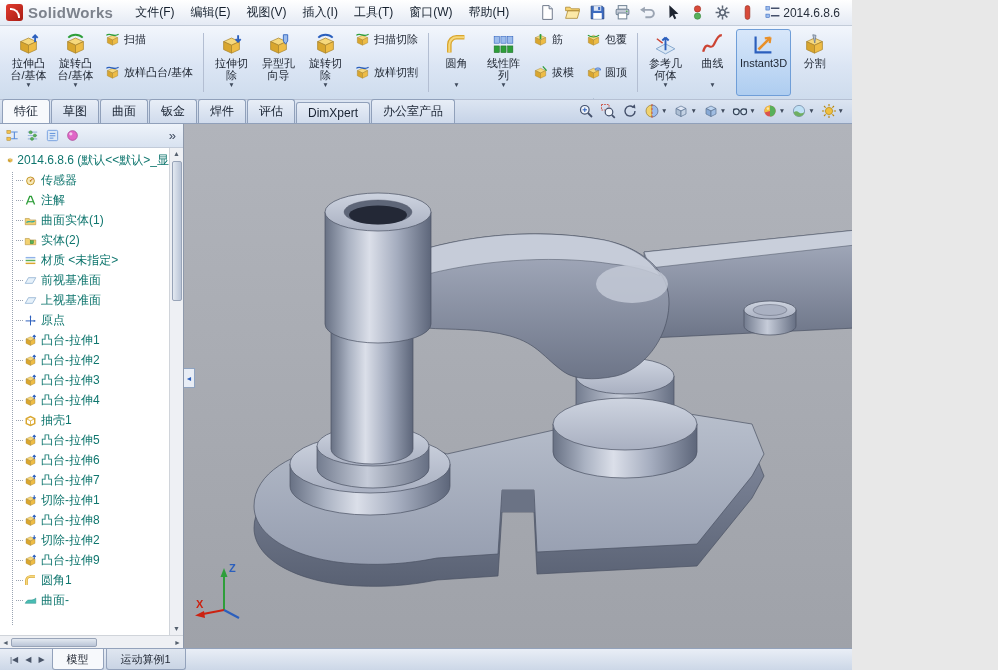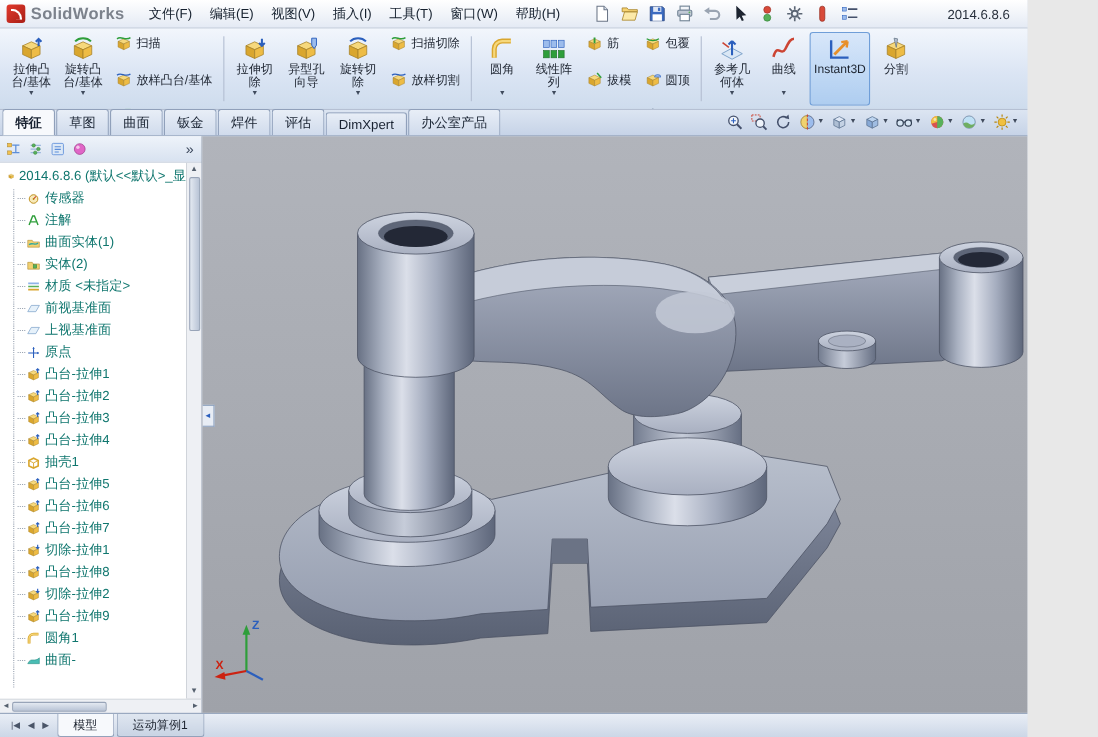--- a/index.html
+++ b/index.html
@@ -1,18 +1,18 @@
 <!DOCTYPE html>
 <html><head>
 <meta charset="utf-8">
 <style>
   *{margin:0;padding:0;box-sizing:border-box}
   html,body{width:998px;height:670px;overflow:hidden}
   body{font-family:"Liberation Sans",sans-serif;font-size:12px;background:#e8e8e8;color:#1d2430}
-  .window{width:934px;height:670px;display:flex;flex-direction:column;background:#dfe6f0}
+  .window{width:852px;height:670px;display:flex;flex-direction:column;background:#dfe6f0}
 
   
   .menubar{height:26px;display:flex;align-items:center;background:linear-gradient(#ffffff,#e4eaf4);border-bottom:1px solid #c3ccd9;padding:0 6px}
   .app-icon{width:17px;height:17px;border-radius:3px;background:linear-gradient(135deg,#e23b2e,#a81d15);position:relative;margin-right:5px;flex:none}
   .app-icon::after{content:"";position:absolute;left:4px;top:4px;right:3px;bottom:3px;border:2px solid #fff;border-bottom:none;border-left:none;border-radius:0 9px 0 0}
   .logo{font-size:15px;font-weight:bold;color:#7c828c;letter-spacing:.3px;margin-right:14px}
   .menus{display:flex}
   .menu-item{padding:5px 8px;color:#15202e;cursor:default;white-space:nowrap}
   .tb{display:flex;align-items:center;gap:4px;margin-left:20px}
   .ticon{width:21px;height:21px;display:flex;align-items:center;justify-content:center;border-radius:3px}
@@ -27,21 +27,21 @@
   .rlarge svg{margin-bottom:1px;flex:none}
   .rl1,.rl2{display:block;min-height:12px;white-space:nowrap}
   .caret{display:block;height:9px;font-size:6.5px;color:#3f4a5c;line-height:8px}
   .rcol{display:flex;flex-direction:column;justify-content:flex-start;gap:18px;padding:3px 2px}
   .rsmall{display:flex;align-items:center;gap:4px;font-size:11px;height:21px;padding:0 4px;border-radius:2px;white-space:nowrap;cursor:default}
 
   
   .tabbar{height:24px;background:linear-gradient(#dce5f2,#c6d3e7);display:flex;align-items:flex-end;border-bottom:1px solid #90a0ba;padding-left:2px}
   .tabs{display:flex;align-items:flex-end;height:100%}
   .tab{padding:3px 11px;margin-right:1px;font-size:12px;color:#182231;border:1px solid #90a0ba;border-bottom:none;border-radius:3px 3px 0 0;background:linear-gradient(#e8eef7,#d0dbec);white-space:nowrap;cursor:default}
-  .tab.active{background:#f7f9fc;font-weight:bold}
+  .tab.active{background:#f7f9fc;font-weight:normal}
   .viewtools{margin-left:auto;display:flex;align-items:center;gap:2px;padding:0 6px 3px}
   .vicon{display:flex;align-items:center;padding:1px 2px;border-radius:2px;cursor:default}
   .vicon .caret{height:auto;margin-left:1px}
 
   
   .main{display:flex;height:524px;min-height:0}
   .left-panel{width:184px;flex:none;background:#fff;border-right:1px solid #8e99ab;display:flex;flex-direction:column}
   .panel-header{height:24px;flex:none;display:flex;align-items:center;gap:3px;background:linear-gradient(#eef3fa,#d8e2f0);border-bottom:1px solid #c2cbd9;padding:0 4px}
   .phicon{display:flex;align-items:center;padding:1px;border-radius:2px}
   .panel-expand{margin-left:auto;color:#3e4a5e;font-size:13px;padding:0 3px;cursor:default}

